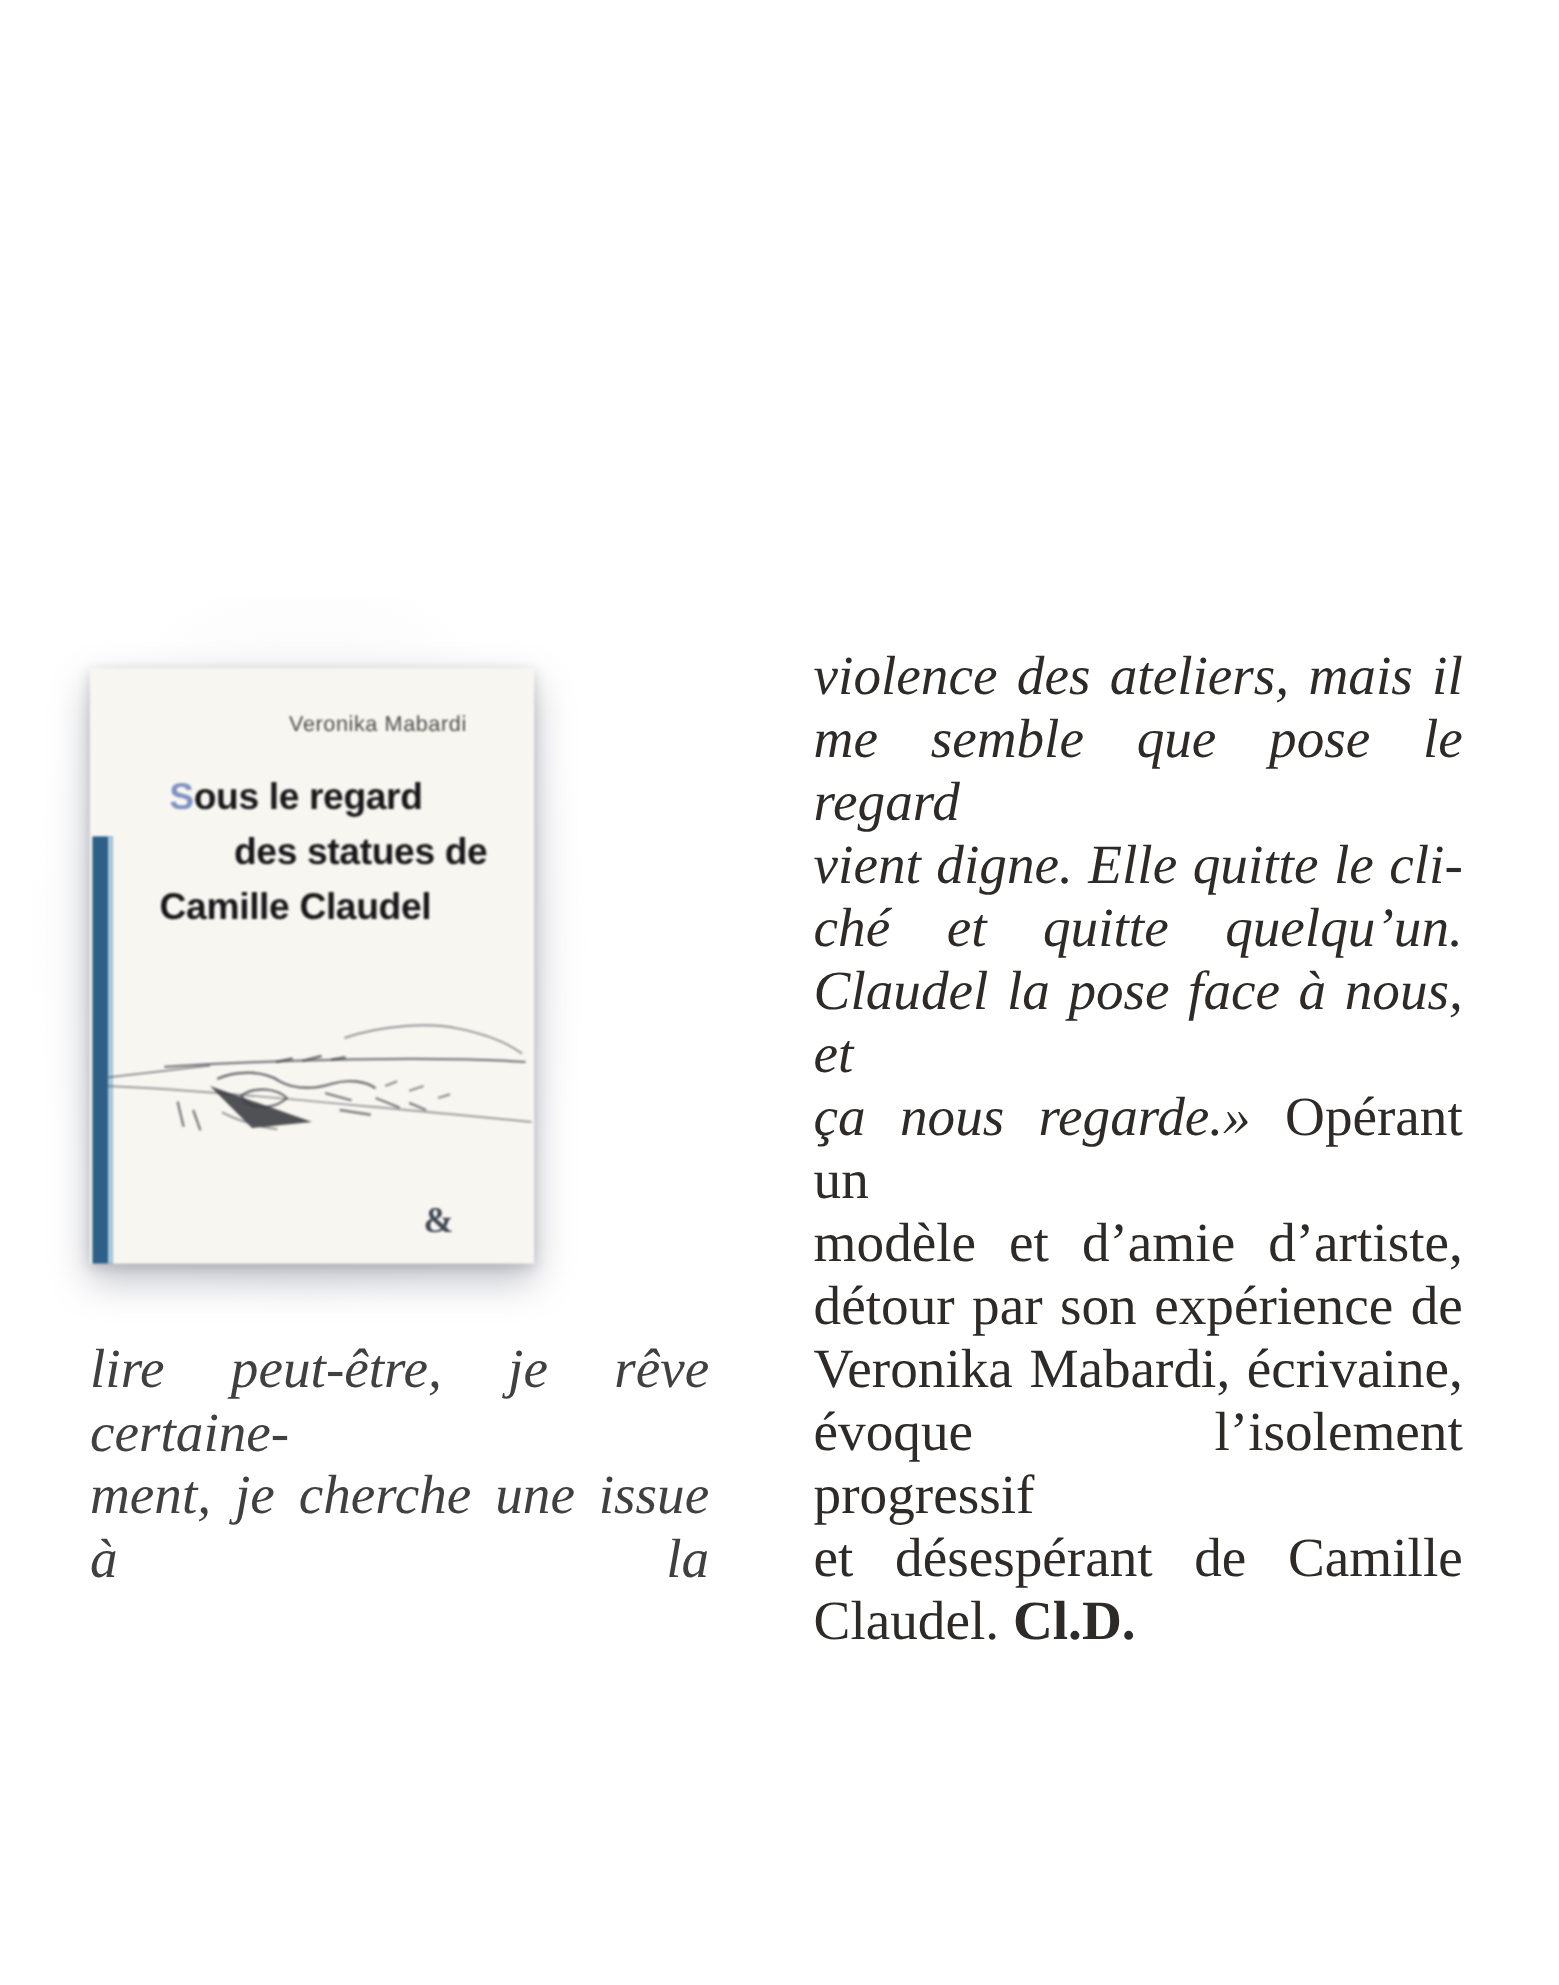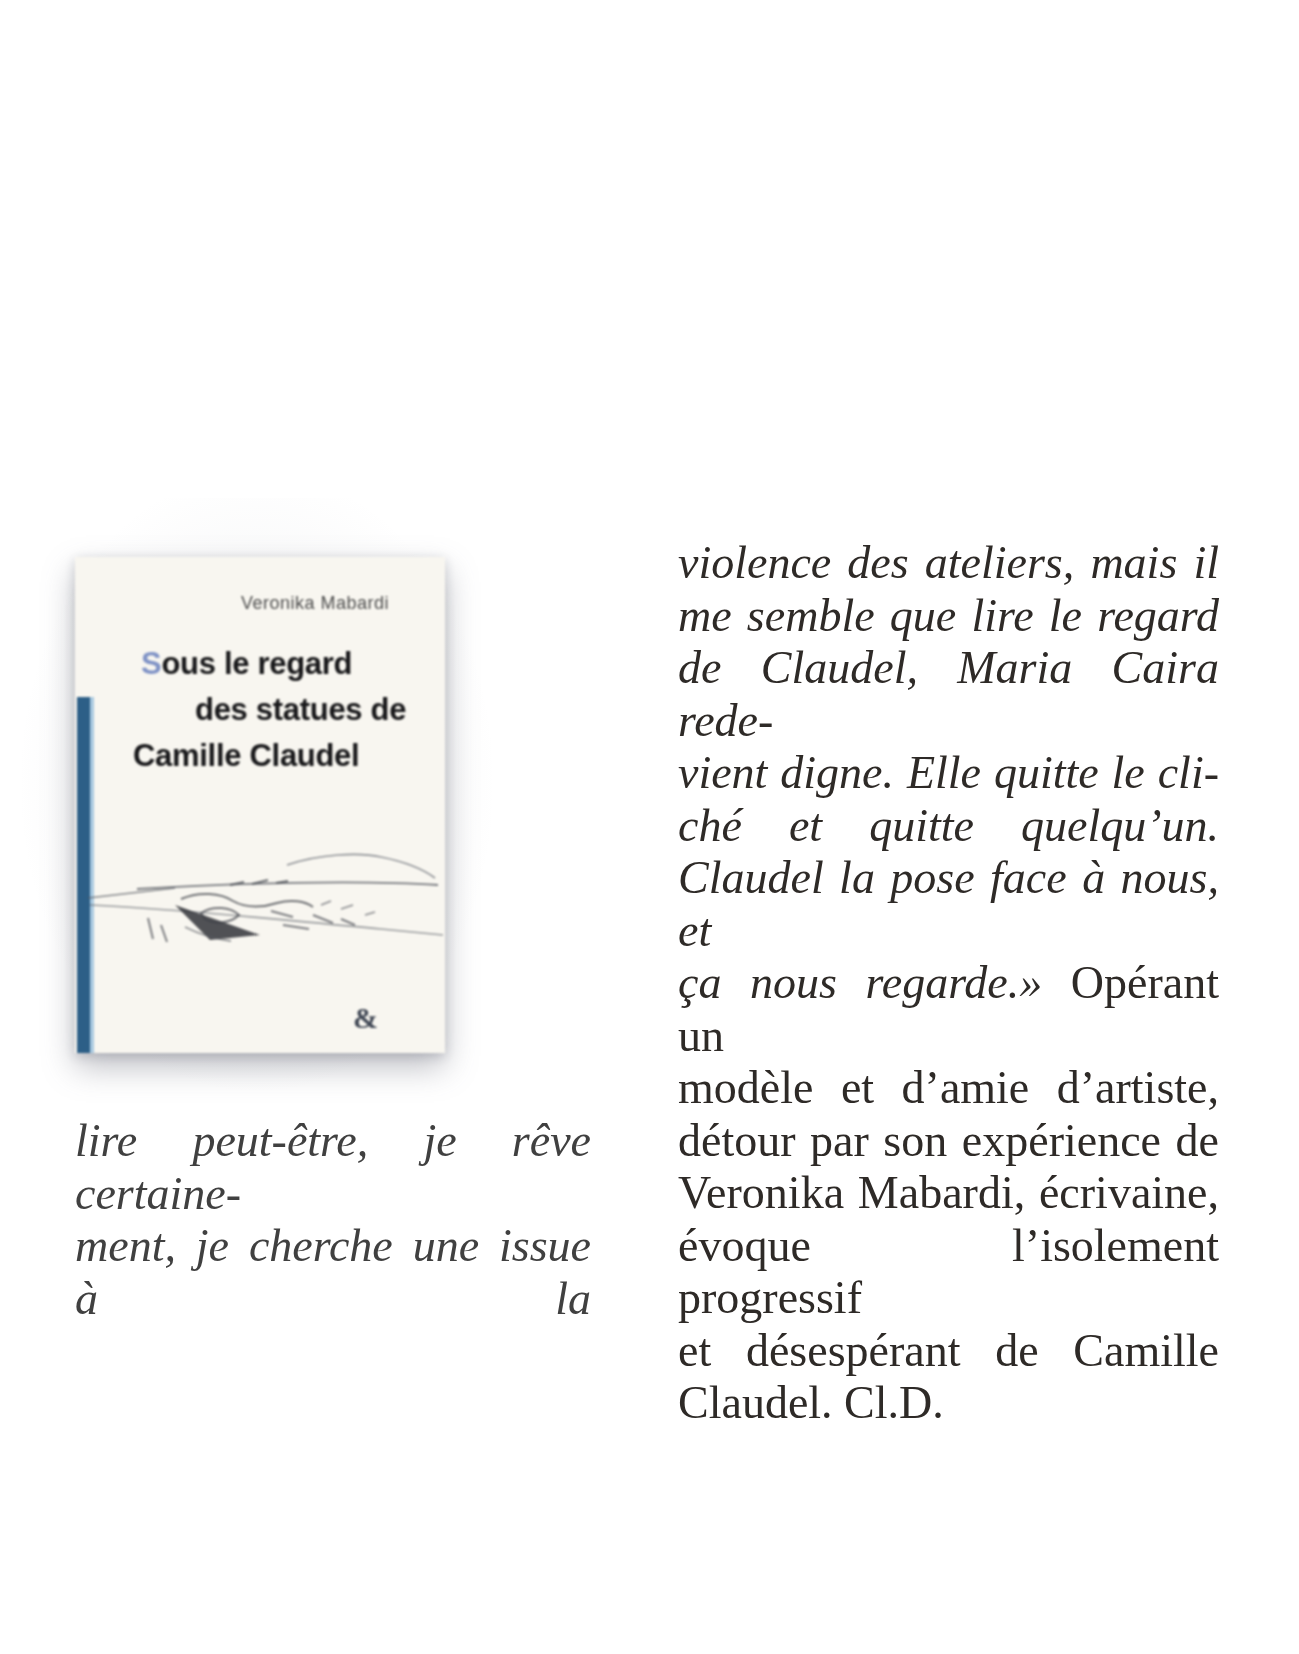--- a/index.html
+++ b/index.html
@@ -38,21 +38,21 @@
     font-family:"Liberation Serif", serif;font-weight:bold;font-size:30px;line-height:30px;
   }
   
   .textcol{font-size:46px;line-height:52.5px;color:#2e2a27;}
   .caption{position:absolute;left:75px;top:1115px;width:516px;}
   .article-col{position:absolute;left:678px;top:537px;width:541px;}
   .tline{white-space:nowrap;}
   .tline.just{white-space:normal;text-align:justify;text-align-last:justify;text-justify:inter-word;}
   .part-italic{font-style:italic;}
   .part-regular{font-style:normal;text-align:right;}
-  .part-bold{font-style:normal;font-weight:normal;}
+  .part-bold{font-style:normal;font-weight:bold;}
 </style>
 </head>
 <body>
 
 <div class="page">
 
   <div class="photo-backdrop"></div>
 
   <div class="book-cover" style="background: rgb(248, 246, 240);">
 
@@ -89,22 +89,21 @@
     <div class="publisher-mark" style="color: rgb(65, 72, 85);">&amp;</div>
   </div>
 
   <div class="caption textcol part-italic" style="color: #404040;">
       <div class="tline just"><span class="part-italic">lire peut-être, je rêve certaine-</span></div>
       <div class="tline just"><span class="part-italic">ment, je cherche une issue à la</span></div>
     </div>
 
   <div class="article-col textcol" style="color: rgb(46, 42, 39);">
       <div class="tline just"><span class="part-italic">violence des ateliers, mais il</span></div>
-      <div class="tline just"><span class="part-italic">me semble que lire le regard</span></div>
-      <div class="tline just"><span class="part-italic">de Claudel, Maria Caira rede-</span></div>
+      <div class="tline just"><span class="part-italic">me semble que pose le regard</span></div>
       <div class="tline just"><span class="part-italic">vient digne. Elle quitte le cli-</span></div>
       <div class="tline just"><span class="part-italic">ché et quitte quelqu’un.</span></div>
       <div class="tline just"><span class="part-italic">Claudel la pose face à nous, et</span></div>
       <div class="tline just"><span class="part-italic">ça nous regarde.» </span><span class="part-regular">Opérant un</span></div>
       <div class="tline just"><span class="part-regular">modèle et d’amie d’artiste,</span></div>
       <div class="tline just"><span class="part-regular">détour par son expérience de</span></div>
       <div class="tline just"><span class="part-regular">Veronika Mabardi, écrivaine,</span></div>
       <div class="tline just"><span class="part-regular">évoque l’isolement progressif</span></div>
       <div class="tline just"><span class="part-regular">et désespérant de Camille</span></div>
       <div class="tline"><span class="part-regular">Claudel. </span><span class="part-bold">Cl.D.</span></div>

